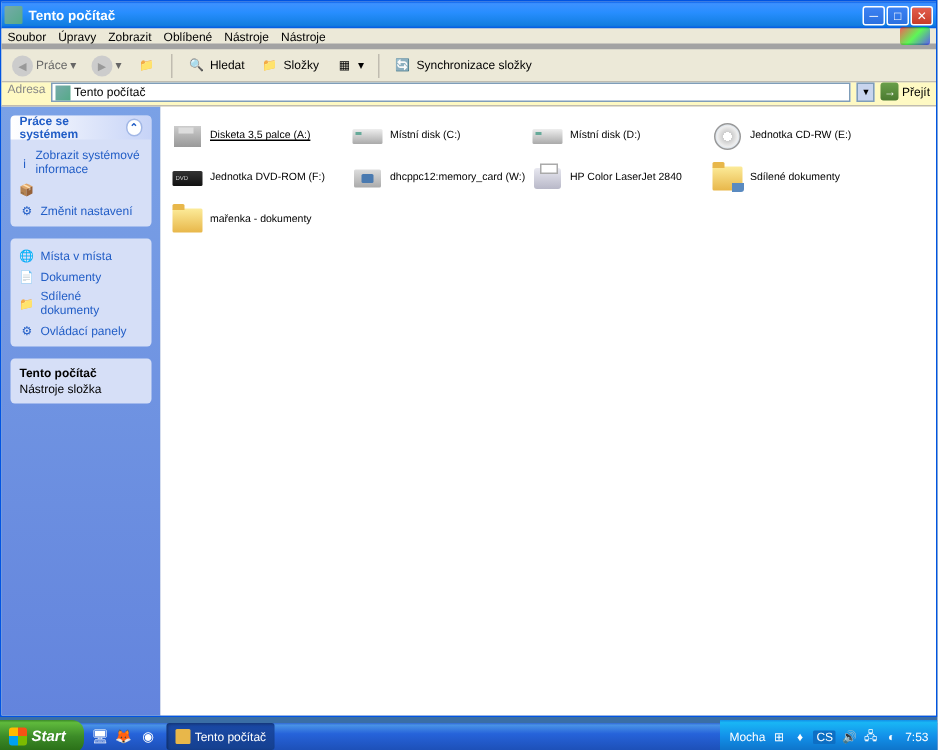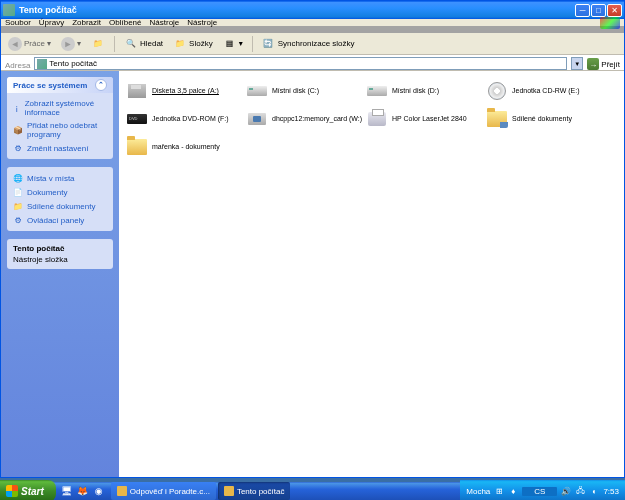--- a/index.html
+++ b/index.html
@@ -4,40 +4,40 @@
 <style>
 *{margin:0;padding:0;box-sizing:border-box}
 body{font-family:Tahoma,sans-serif;font-size:8px;background:#3a6ea5;width:625px;height:500px;overflow:hidden;position:relative}
 .window{background:#ece9d8;width:625px;height:478px;display:flex;flex-direction:column;border:1px solid #0054e3}
 .titlebar{height:18px;background:linear-gradient(to bottom,#0058e6 0%,#3d91ff 8%,#288eff 40%,#127ee0 88%,#0054e3 100%);display:flex;align-items:center;padding:0 2px;color:#fff}
 .titlebar .ticon{width:12px;height:12px;background:linear-gradient(135deg,#7aa 0%,#5a8 100%);margin-right:4px;border-radius:1px}
 .titlebar .title{flex:1;font-weight:bold;font-size:9px}
 .titlebar .winbtns{display:flex;gap:1px}
 .winbtn{width:15px;height:13px;background:linear-gradient(#3c81f3,#2b71e0);border:1px solid #fff;border-radius:2px;display:flex;align-items:center;justify-content:center;color:#fff;font-size:8px;cursor:pointer}
 .winbtn.close{background:linear-gradient(#e35e4e,#c73c28)}
-.menubar{height:14px;background:#ece9d8;display:flex;align-items:center;padding:0 4px;gap:8px;border-bottom:7px solid #a3a3a3}
+.menubar{height:14px;background:#ece9d8;display:flex;align-items:center;padding:0 4px;gap:8px;border-bottom:4px solid #a3a3a3}
 .menubar span{cursor:pointer}
 .menubar .xplogo{margin-left:auto;width:20px;height:12px;background:linear-gradient(135deg,#f00 0%,#0f0 50%,#00f 100%);opacity:.6;border-radius:2px}
 .toolbar{height:22px;background:#ece9d8;display:flex;align-items:center;padding:0 4px;gap:4px;border-bottom:1px solid #c0bcb0}
 .tbtn{display:flex;align-items:center;gap:2px;padding:1px 3px;cursor:pointer;color:#666}
 .tbtn.enabled{color:#000}
 .tbtn .ico{width:14px;height:14px;border-radius:50%;display:flex;align-items:center;justify-content:center;font-size:9px}
 .navback{background:linear-gradient(#6a9f4a,#4a7a30);color:#fff}
 .navback.dis{background:#ccc;color:#999}
 .tsep{width:1px;height:16px;background:#c0bcb0;margin:0 2px}
 .tico{width:14px;height:14px;display:flex;align-items:center;justify-content:center}
-.addressbar{height:16px;background:#ffffff;display:flex;align-items:flex-end;padding:0 4px;gap:4px;border-bottom:1px solid #c0bcb0}
+.addressbar{height:16px;background:#fef9c3;display:flex;align-items:flex-start;padding:0 4px;gap:4px;border-bottom:1px solid #c0bcb0}
 .addressbar .lbl{color:#888}
 .addressbar .addrfield{flex:1;height:13px;border:1px solid #7f9db9;background:#fff;display:flex;align-items:center;padding:0 2px;gap:2px}
 .addressbar .miniicon{width:10px;height:10px;background:linear-gradient(135deg,#7aa,#5a8)}
 .addressbar .dropbtn{width:12px;height:13px;background:#c8d5ee;border:1px solid #7f9db9;display:flex;align-items:center;justify-content:center;font-size:6px;cursor:pointer}
 .gobtn{display:flex;align-items:center;gap:2px;cursor:pointer}
 .gobtn .goico{width:12px;height:12px;background:linear-gradient(#6a9f4a,#4a7a30);border-radius:2px;color:#fff;display:flex;align-items:center;justify-content:center;font-size:8px}
 .body{flex:1;display:flex;overflow:hidden}
-.sidebar{width:118px;background:linear-gradient(to bottom,#7aa1e6 0%,#6384dd 100%);padding:6px;overflow:hidden}
+.sidebar{width:106px;background:linear-gradient(to bottom,#7aa1e6 0%,#6384dd 100%);padding:6px;overflow:hidden}
 .panel{background:#d6dff7;border-radius:3px;margin-bottom:8px;overflow:hidden}
 .panel-header{height:16px;background:linear-gradient(to right,#fff 0%,#c6d3f7 100%);display:flex;align-items:center;padding:0 6px;font-weight:bold;color:#215dc6;cursor:pointer}
 .panel-header .chev{margin-left:auto;width:12px;height:12px;border-radius:50%;background:#fff;color:#215dc6;display:flex;align-items:center;justify-content:center;font-size:7px;border:1px solid #a3b8e6}
 .panel-body{padding:4px 6px}
 .panel-item{display:flex;align-items:center;gap:4px;padding:2px 0;color:#215dc6;cursor:pointer}
 .panel-item .pi{width:10px;height:10px;display:flex;align-items:center;justify-content:center}
 .panel-body .static{color:#000;padding:1px 0}
 .panel-body .static.bold{font-weight:bold}
 .content{flex:1;background:#fff;padding:6px;overflow:auto}
 .items{display:flex;flex-wrap:wrap;gap:0;align-content:flex-start}
@@ -62,21 +62,21 @@
 .taskbar{position:absolute;bottom:0;left:0;right:0;height:18px;background:linear-gradient(to bottom,#3168d5 0%,#4993e6 8%,#2663da 40%,#1d50b8 100%);display:flex;align-items:center}
 .start{height:22px;padding:0 12px 0 6px;background:linear-gradient(to bottom,#3c8b28 0%,#5fba3c 8%,#3c8b28 50%,#276b15 100%);color:#fff;font-weight:bold;font-style:italic;font-size:10px;display:flex;align-items:center;gap:3px;border-radius:0 8px 8px 0;cursor:pointer}
 .start .winlogo{width:12px;height:12px;background:conic-gradient(#f65314 0 25%,#7cbb00 0 50%,#00a1f1 0 75%,#ffbb00 0);border-radius:2px}
 .qlaunch{display:flex;gap:2px;padding:0 4px}
 .qlaunch .qi{width:14px;height:14px;border-radius:2px;cursor:pointer;display:flex;align-items:center;justify-content:center;color:#fff;font-size:9px}
 .taskbtn{height:18px;padding:0 6px;margin:0 1px;background:linear-gradient(to bottom,#3980f4 0%,#2c68d0 100%);border-radius:2px;color:#fff;display:flex;align-items:center;gap:3px;cursor:pointer;font-size:8px;min-width:70px}
 .taskbtn.active{background:linear-gradient(to bottom,#1a4aa8 0%,#15408f 100%);box-shadow:inset 1px 1px 2px rgba(0,0,0,.3)}
 .taskbtn .tbi{width:10px;height:10px;background:#e8b74a;border-radius:1px}
 .tray{margin-left:auto;height:22px;background:linear-gradient(to bottom,#1290e9 0%,#19b6f5 8%,#1290e9 50%,#0d6fc4 100%);display:flex;align-items:center;padding:0 6px;gap:4px;color:#fff;font-size:8px}
 .tray .ti{width:10px;height:10px;cursor:pointer;display:flex;align-items:center;justify-content:center}
-.lang{background:#0d6fc4;padding:0 12px;border-radius:1px}
+.lang{background:#0d6fc4;padding:0 2px;border-radius:1px}
 </style>
 </head>
 <body>
 
 <div class="window">
   <div class="titlebar">
     <div class="ticon"></div>
     <div class="title">Tento počítač</div>
     <div class="winbtns">
       <div class="winbtn">─</div>
@@ -149,21 +149,20 @@
           <span>Práce se systémem</span>
           <div class="chev">⌃</div>
         </div>
         <div class="panel-body" id="tasks-body">
             <div class="panel-item">
               <span class="pi">ℹ</span>
               <span>Zobrazit systémové informace</span>
             </div>
             <div class="panel-item">
               <span class="pi">📦</span>
-              <span>Přidat nebo odebrat programy</span>
             </div>
             <div class="panel-item">
               <span class="pi">⚙</span>
               <span>Změnit nastavení</span>
             </div>
           </div>
       </div>
       <div class="panel">
         <div class="panel-body" id="places-body">
             <div class="panel-item">
@@ -256,24 +255,20 @@
   <div class="start">
     <div class="winlogo"></div>
     <span>Start</span>
   </div>
   <div class="qlaunch">
     <div class="qi">🖥</div>
     <div class="qi">🦊</div>
     <div class="qi">◉</div>
   </div>
   <div id="taskbtns" style="display:flex">
-      <div class="taskbtn">
-        <div class="tbi"></div>
-        <span>Odpověď i Poradte.c...</span>
-      </div>
       <div class="taskbtn active">
         <div class="tbi"></div>
         <span>Tento počítač</span>
       </div>
     </div>
   <div class="tray">
     <span>Mocha</span>
     <div class="ti">⊞</div>
     <div class="ti">♦</div>
     <span class="lang">CS</span>

